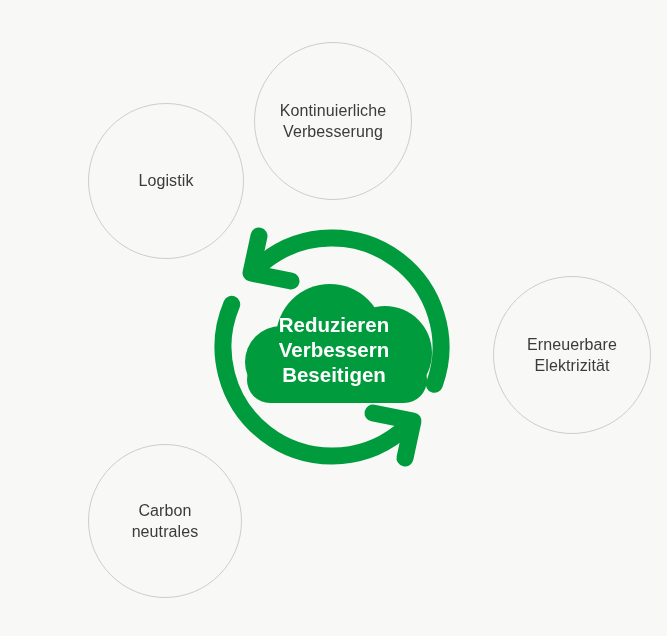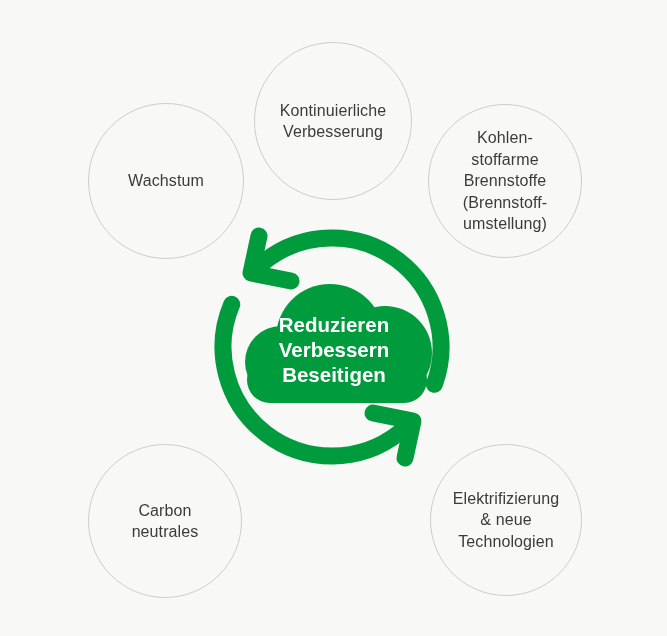--- a/index.html
+++ b/index.html
@@ -55,37 +55,31 @@
   }
 </style>
 </head>
 <body>
 
 <div class="stage">
 
   <div class="node node--top">Kontinuierliche
 Verbesserung</div>
 
-  <div class="node node--top-right">Kohlen-
-stoffarme
-Brennstoffe
-(Brennstoff-
-umstellung)</div>
 
+  <div class="node node--right">Erneuerbare
+Elektrizität</div>
 
-  <div class="node node--bottom-right">Elektrifizierung
-&amp; neue
-Technologien</div>
 
 
   <div class="node node--bottom-left">Carbon
 neutrales</div>
 
 
-  <div class="node node--top-left">Wachstum</div>
+  <div class="node node--top-left">Logistik</div>
 
   <svg class="center-svg" viewBox="0 0 667 636" xmlns="http://www.w3.org/2000/svg">
 
     <g stroke="#009b3c" stroke-width="17" fill="none" stroke-linecap="round" stroke-linejoin="round">
       <path d="M 434.4 353.3 A 109 109 0 0 0 264.9 230.1"></path>
       <path d="M 259 205 L 251 242 L 291 250"></path>
       <path d="M 231.7 273.4 A 109 109 0 0 0 399.1 401.9"></path>
       <path d="M 373 382 L 413 390 L 405 427"></path>
     </g>
 

